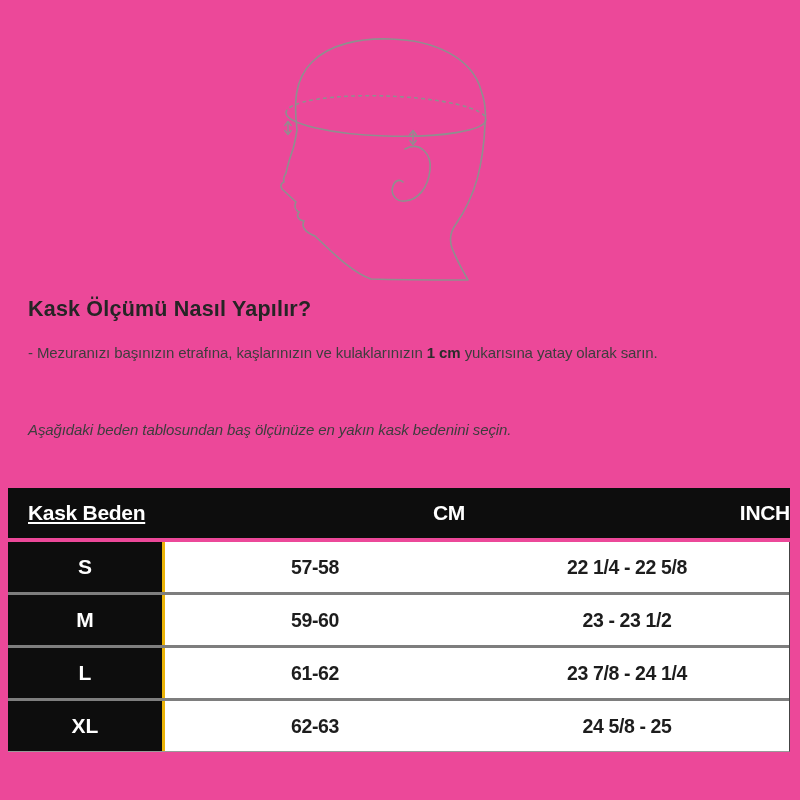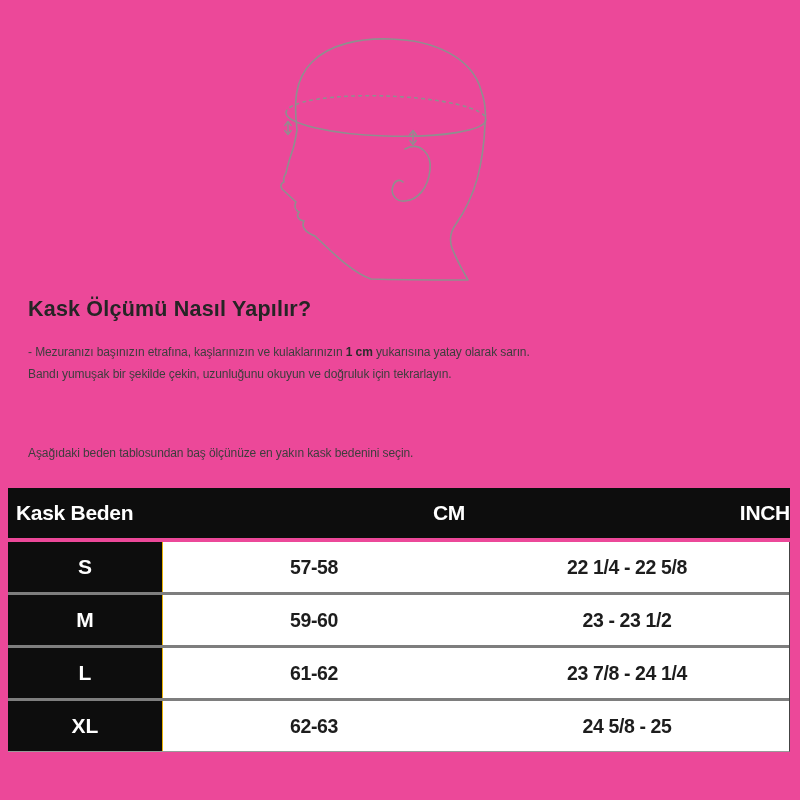--- a/index.html
+++ b/index.html
@@ -16,57 +16,57 @@
   }
   
   .guide-heading{
     position:absolute;left:28px;top:297px;
     font-size:21.5px;font-weight:700;color:#252525;
     letter-spacing:.2px;
   }
   
   .para{
     position:absolute;left:28px;width:760px;
-    font-size:12px;line-height:21.5px;color:#3d3d3d;
+    font-size:15px;line-height:21.5px;color:#3d3d3d;
     letter-spacing:-0.1px;
   }
   #para-measure{top:342px;}
-  #para-select{top:443px;}
+  #para-select{top:419px;font-style:italic;}
   .para b{font-weight:700;color:#2c2c2c;}
   
   .size-table{
     position:absolute;left:8px;top:488px;width:782px;
     font-family:"Liberation Sans","DejaVu Sans",sans-serif;
   }
   .t-header{
     display:flex;height:50px;align-items:center;
     background:#0d0d0d;color:#fff;
     font-weight:700;font-size:21px;letter-spacing:-0.3px;
   }
-  .t-header .c1{box-sizing:border-box;width:154px;padding-left:8px;}
+  .t-header .c1{box-sizing:border-box;width:154px;padding-left:20px;text-decoration:underline;}
   .c2{width:303px;text-align:right;}
   .c3{flex:1;text-align:right;}
   .t-body{
     margin-top:4px;
     border-right:1px solid #444;
     border-bottom:1px solid #9a9a9a;
   }
   .t-sep{height:3px;background:#7e7e7e;}
   .t-row{display:flex;height:50px;}
   .t-row .c1{
     box-sizing:border-box;width:154px;background:#0d0d0d;color:#fff;
     display:flex;align-items:center;justify-content:center;
     font-weight:700;font-size:21px;
   }
   .t-row .c2,.t-row .c3{
     display:flex;align-items:center;justify-content:center;
     font-size:19.5px;font-weight:700;letter-spacing:-0.4px;color:#1d1d1d;
     background:#fff;
   }
-  .t-row .c2{box-sizing:border-box;width:303px;border-left:1px solid #eab308;}
+  .t-row .c2{box-sizing:border-box;width:303px;border-left:3px solid #eab308;}
 </style>
 </head>
 <body>
 
 <div id="page">
 
   <svg id="head-illustration" viewBox="0 0 300 270" fill="none" stroke="#8f8f8f" stroke-width="1.6" stroke-linecap="round" stroke-linejoin="round">
 
     <path d="
       M 47,100
@@ -111,21 +111,20 @@
       <path d="M 159.8,110.5 L 163,114.5 L 166.2,110.5"></path>
     </g>
   </svg>
 
   <div class="guide-heading">Kask Ölçümü Nasıl Yapılır?</div>
 
   <div class="para" id="para-measure">
     <div>
       <span>- Mezuranızı başınızın etrafına, kaşlarınızın ve kulaklarınızın </span><b>1 cm</b><span> yukarısına yatay olarak sarın.</span>
     </div>
-    <div>Bandı yumuşak bir şekilde çekin, uzunluğunu okuyun ve doğruluk için tekrarlayın.</div>
   </div>
 
   <div class="para" id="para-select">
     <div>Aşağıdaki beden tablosundan baş ölçünüze en yakın kask bedenini seçin.</div>
   </div>
 
   <div class="size-table">
     <div class="t-header">
       <div class="c1">Kask Beden</div>
       <div class="c2">CM</div>

